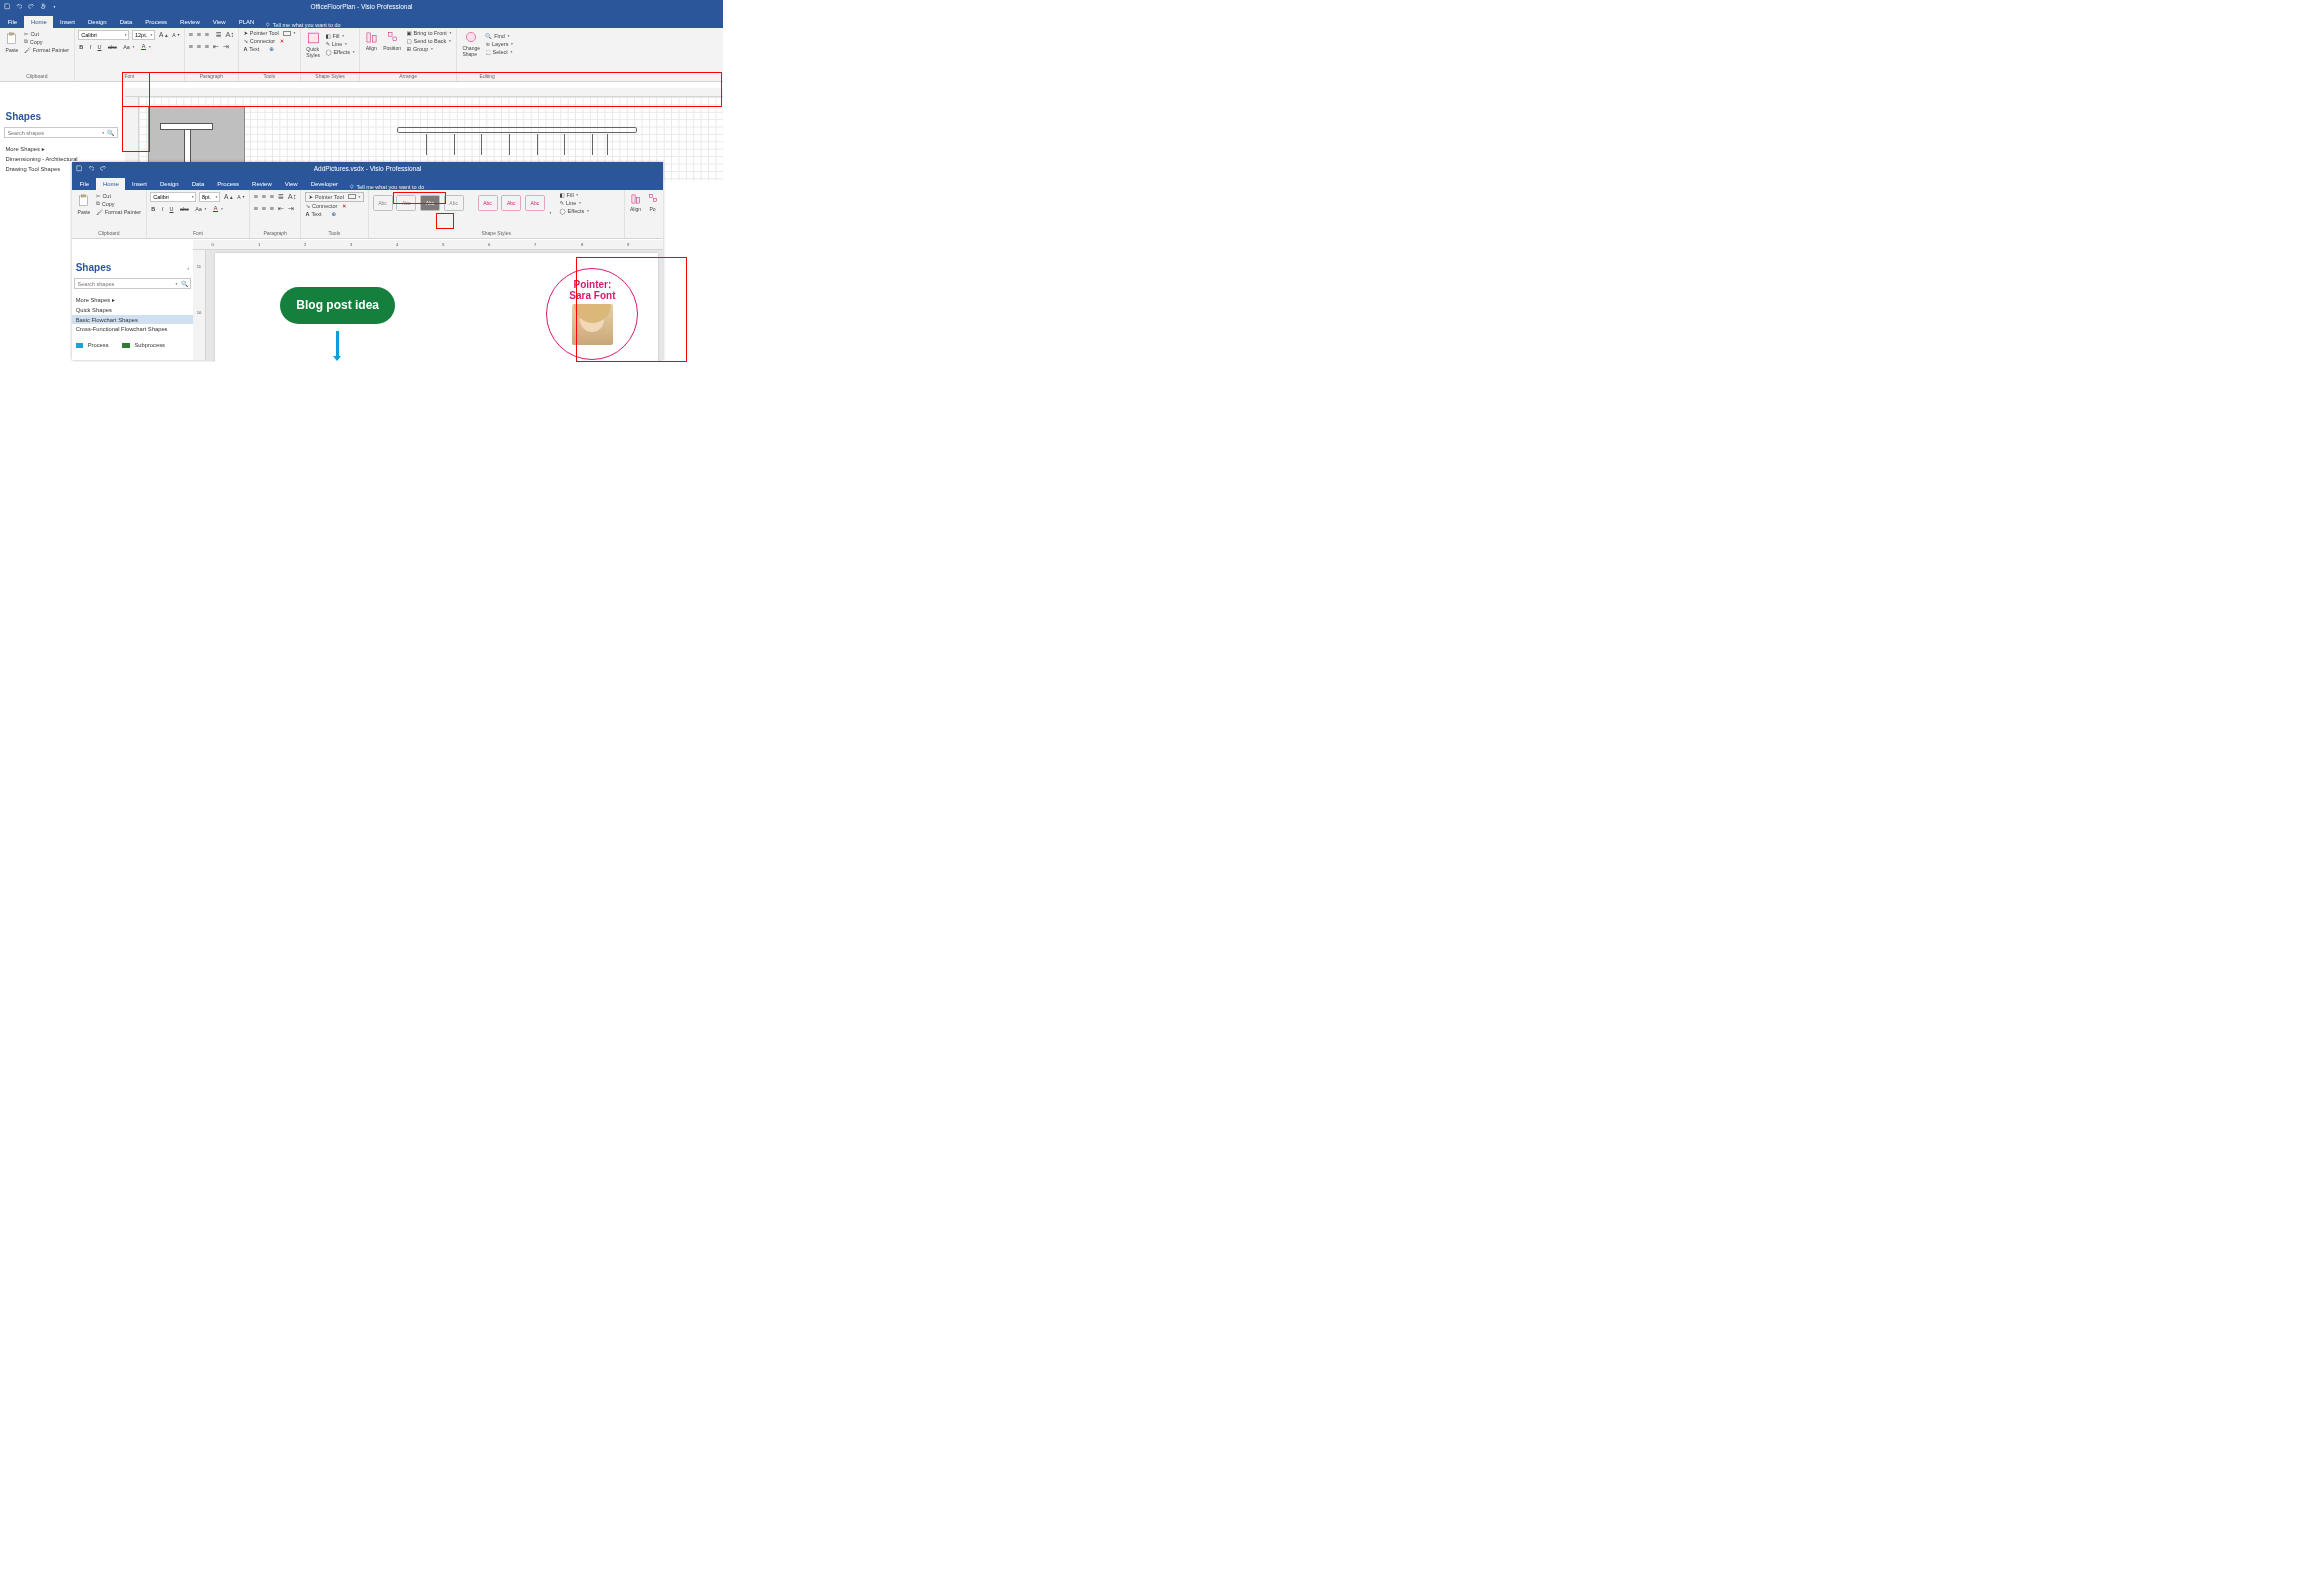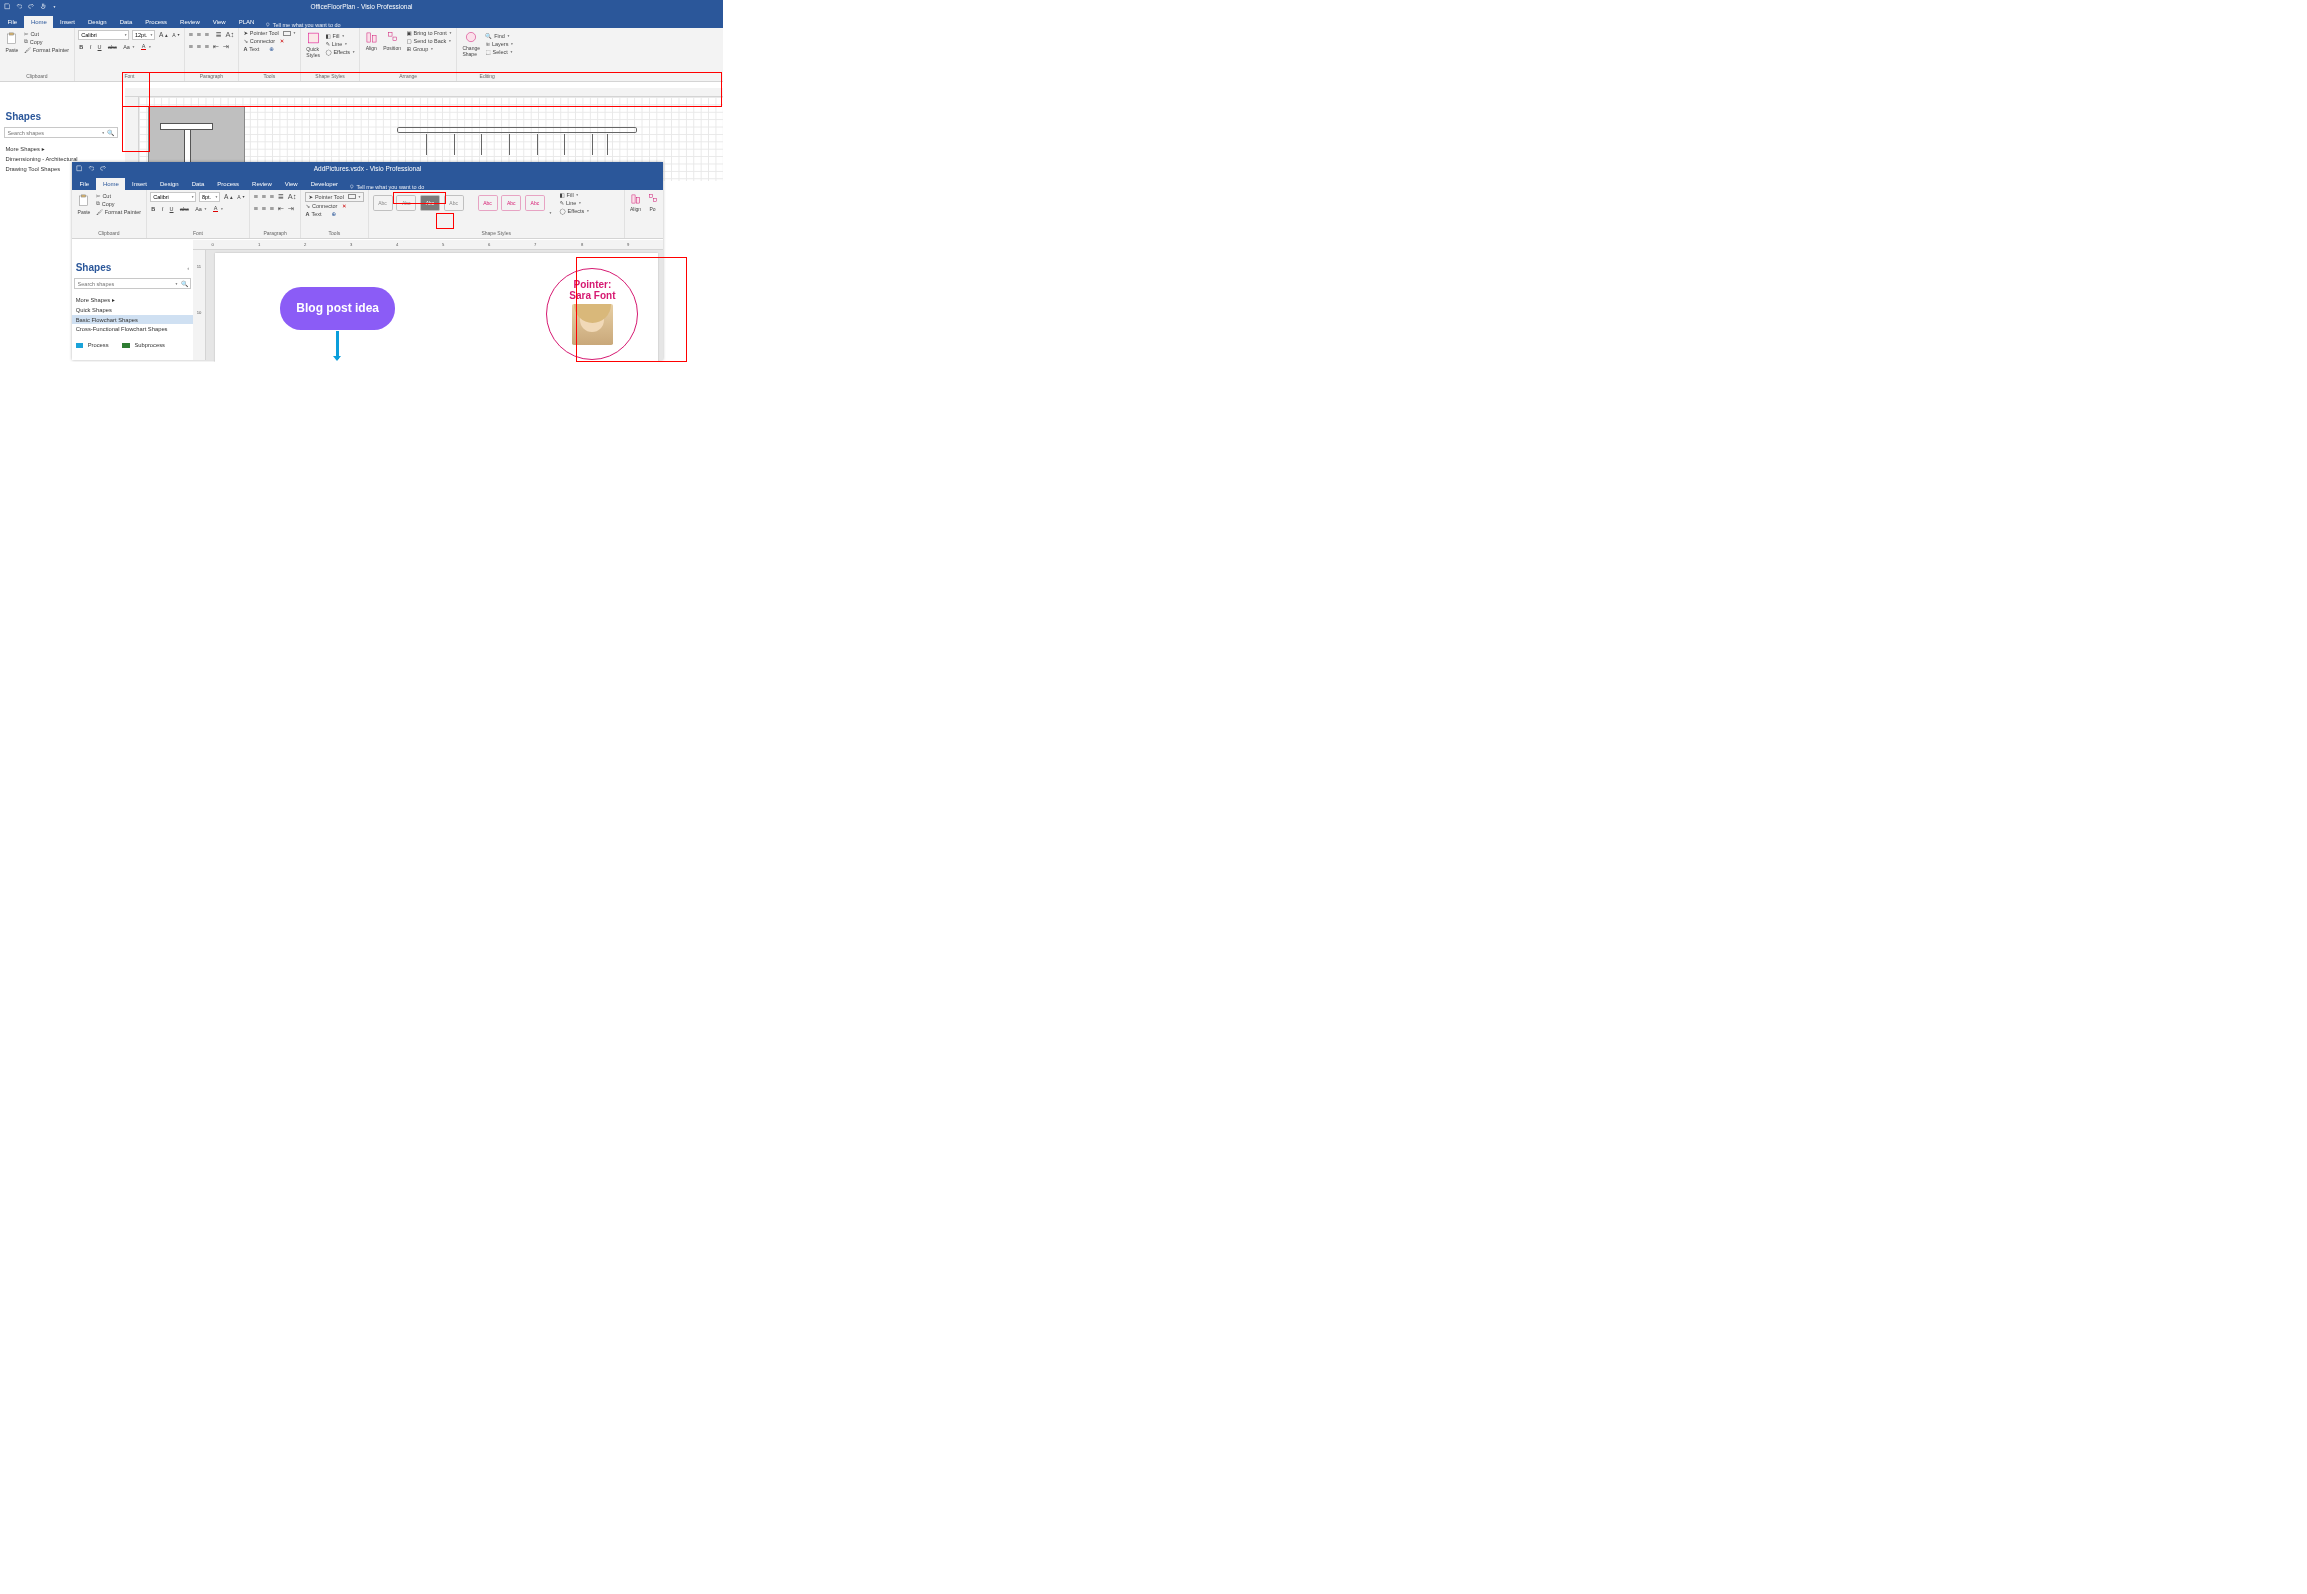--- a/index.html
+++ b/index.html
@@ -52,21 +52,21 @@
   .win2 .ribbon { height:49px; }
   .win2 .shapespane { position:absolute; left:0; top:78px; width:121px; }
   .win2 .shapespane .sel { background:#cfe0f2; }
   .swatch { width:7.4px; height:5.5px; display:inline-block; margin-right:2.8px; }
   .canvas2 { position:absolute; left:121px; top:78px; right:0; bottom:0; }
   .hruler2 { height:10px; background:#f3f3f3; border-bottom:0.5px solid #d4d4d4; font-size:4.2px; color:#555; position:relative; overflow:hidden; }
   .hruler2 span { position:absolute; top:1.8px; }
   .vruler2 { width:13px; background:#f3f3f3; border-right:0.5px solid #d4d4d4; position:absolute; left:0; top:10px; bottom:0; font-size:4.2px; color:#555; }
   .page2 { position:absolute; left:13px; top:10px; right:0; bottom:0; background:#e6e6e6; }
   .paper2 { position:absolute; left:9.2px; top:2.8px; right:4.6px; bottom:-23px; background:#fff; box-shadow:0 0 1.8px rgba(0,0,0,.2); }
-  .blogshape { position:absolute; left:65px; top:34px; width:115px; height:43px; background:#8b5cf6; border-radius:21px; color:#fff; display:flex; align-items:center; justify-content:center; font-size:12px; font-weight:700; }
+  .blogshape { position:absolute; left:65px; top:34px; width:115px; height:37px; background:#15803d; border-radius:21px; color:#fff; display:flex; align-items:center; justify-content:center; font-size:12px; font-weight:700; }
   .stem { position:absolute; left:121px; top:78px; width:2.8px; height:28px; background:#0a9edb; }
   .stem::after { content:""; position:absolute; left:-3.2px; bottom:-1.8px; border-left:4.6px solid transparent; border-right:4.6px solid transparent; border-top:5.5px solid #0a9edb; }
   .contact-circle { position:absolute; top:15.7px; width:92px; height:92px; border:1.4px solid #d61971; border-radius:50%; display:flex; flex-direction:column; align-items:center; padding-top:10px; font-weight:700; color:#d61971; font-size:10px; right:20px; }
   .avatar { width:41px; height:41px; border-radius:1.8px; background:linear-gradient(#e7cfa4,#c9a87a); margin-top:2.8px; position:relative; overflow:hidden; }
   .avatar::before { content:""; position:absolute; left:8.3px; top:3.7px; width:24px; height:24px; background:#f1d9b8; border-radius:50%; }
   .avatar::after { content:""; position:absolute; left:1.8px; top:0; width:37px; height:18.5px; background:#d9b87a; border-radius:0 0 18.5px 18.5px; }
   .stylebox { width:20px; height:16.6px; border:0.5px solid #c0c0c0; border-radius:1.8px; display:flex; align-items:center; justify-content:center; font-size:5px; color:#888; }
   .stylebox.dark { background:#7a7a7a; color:#fff; }
   .stylebox.pink { border-color:#e7a3c3; color:#d61971; }
   .ddarrow { font-size:3.7px; color:#666; margin-left:0.9px; }

